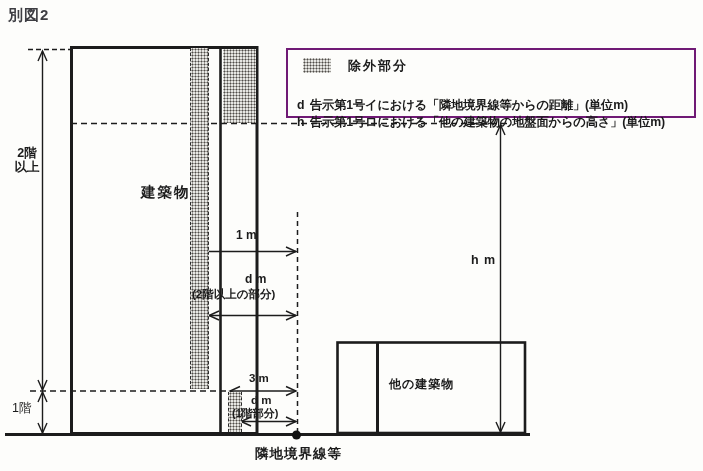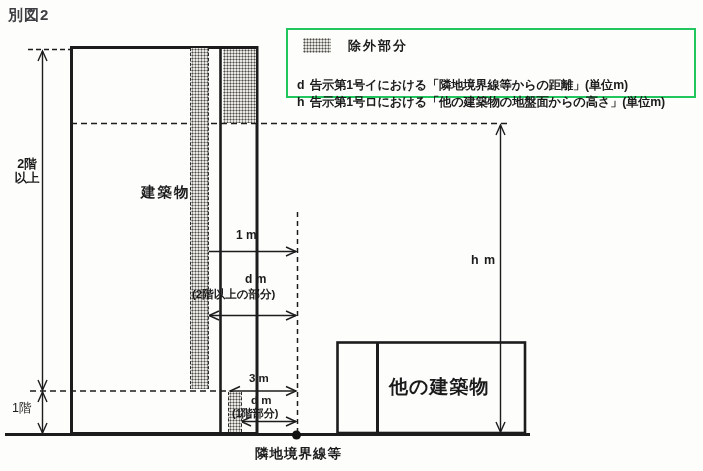--- a/index.html
+++ b/index.html
@@ -25,35 +25,35 @@
     background-color:#e7e7e3;
     background-image:radial-gradient(#4f4c48 0.9px, rgba(0,0,0,0) 1.1px);
     background-size:3px 3px;
   }
   .hatch.dashed-sides{
     border-left:1.5px dashed #2b2b2b;
     border-right:1.5px dashed #2b2b2b;
   }
   
   .l-building{left:141px;top:184px;font-size:14.5px;letter-spacing:2px;font-weight:600;}
-  .l-other-building{left:389px;top:378px;font-size:19px;letter-spacing:1px;font-weight:600;font-family:Liberation Mono, monospace;}
-  .l-floor-upper{left:12px;top:157px;width:30px;text-align:center;font-size:12.5px;font-weight:600;}
+  .l-other-building{left:389px;top:378px;font-size:12px;letter-spacing:1px;font-weight:600;}
+  .l-floor-upper{left:12px;top:146px;width:30px;text-align:center;font-size:12.5px;font-weight:600;}
   .l-floor-lower{left:12px;top:401px;font-size:12.5px;font-weight:400;}
   .l-5m{left:236px;top:229px;font-size:12px;font-weight:600;}
   .l-dm-upper{left:245px;top:273px;font-size:12px;font-weight:600;}
   .l-dm-upper-note{left:192px;top:288px;font-size:11.5px;font-weight:600;}
   .l-3m{left:249px;top:372px;font-size:11.5px;font-weight:600;}
   .l-dm-lower{left:251px;top:394px;font-size:11.5px;font-weight:600;}
   .l-dm-lower-note{left:232px;top:407px;font-size:11px;font-weight:600;}
   .l-hm{left:471px;top:253px;font-size:12.5px;font-weight:600;letter-spacing:1px;}
   .l-boundary{left:255px;top:446px;font-size:13.5px;font-weight:600;letter-spacing:1px;}
   
   .legend{
-    position:absolute;left:286px;top:28px;width:406px;height:66px;
-    border:2px solid #22c55e;background:#fdfdfb;
+    position:absolute;left:286px;top:48px;width:406px;height:66px;
+    border:2px solid #701a75;background:#fdfdfb;
   }
   .legend-swatch{
     position:absolute;left:15px;top:8px;width:28px;height:15px;
   }
   .legend-swatch-label{
     position:absolute;left:60px;top:7px;font-size:13px;font-weight:700;letter-spacing:2px;
   }
   .legend-item{
     position:absolute;left:9px;font-size:12.3px;font-weight:600;
     white-space:nowrap;letter-spacing:-0.2px;margin-top:19px;

